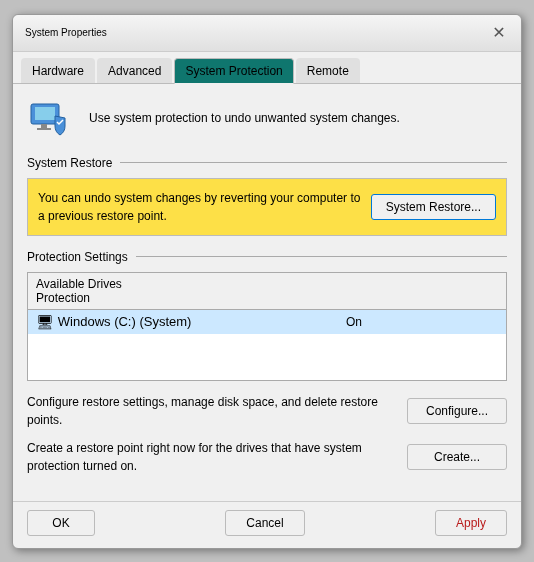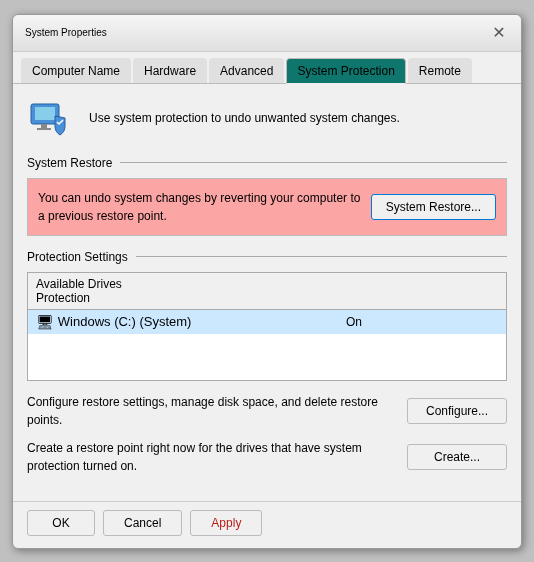--- a/index.html
+++ b/index.html
@@ -125,21 +125,21 @@
 
     .group-label::after {
       content: '';
       flex: 1;
       height: 1px;
       background: #aaa;
     }
 
     .group-box {
       border: 1px solid #bbb;
-      background: #fca5a5;
+      background: #fde047;
       padding: 10px;
       display: flex;
       align-items: center;
       justify-content: space-between;
       gap: 10px;
       margin-bottom: 14px;
     }
 
     .group-box-text {
       font-size: 12px;
@@ -239,21 +239,21 @@
 
     .action-text {
       font-size: 12px;
       color: #000;
       line-height: 1.5;
       flex: 1;
     }
 
     .dialog-footer {
       display: flex;
-      justify-content: flex-start;
+      justify-content: space-between;
       align-items: center;
       gap: 8px;
       padding: 8px 14px 12px 14px;
       border-top: 1px solid #ccc;
       margin-top: 4px;
     }
 
     .footer-btn {
       padding: 5px 20px;
       background: #f0f0f0;
@@ -274,21 +274,20 @@
 <body>
 
 <div class="window">
 
   <div class="title-bar">
     <span class="title-bar-text">System Properties</span>
     <button class="close-btn">✕</button>
   </div>
 
   <div class="tabs">
-    <div class="tab">Computer Name</div>
     <div class="tab">Hardware</div>
     <div class="tab">Advanced</div>
     <div class="tab active">System Protection</div>
     <div class="tab">Remote</div>
   </div>
 
   <div class="content">
 
     <div class="header-section">
       <svg class="shield-icon" viewBox="0 0 42 42" xmlns="http://www.w3.org/2000/svg">

